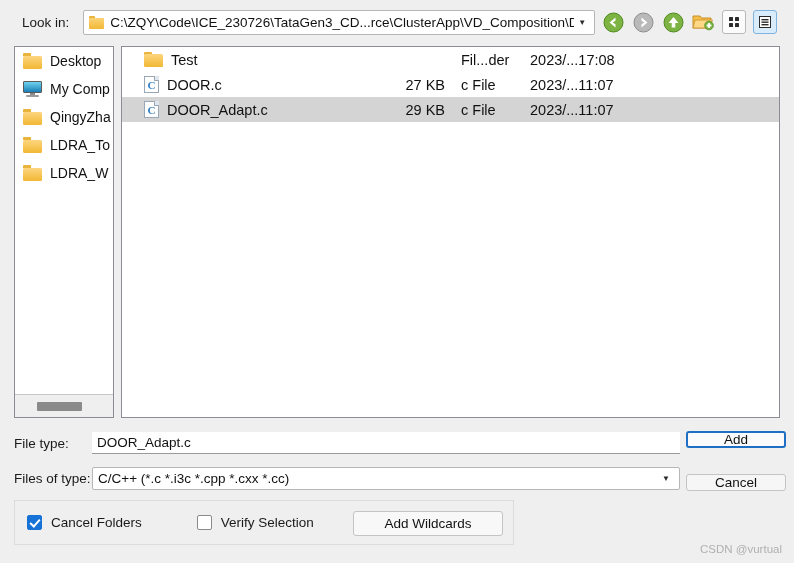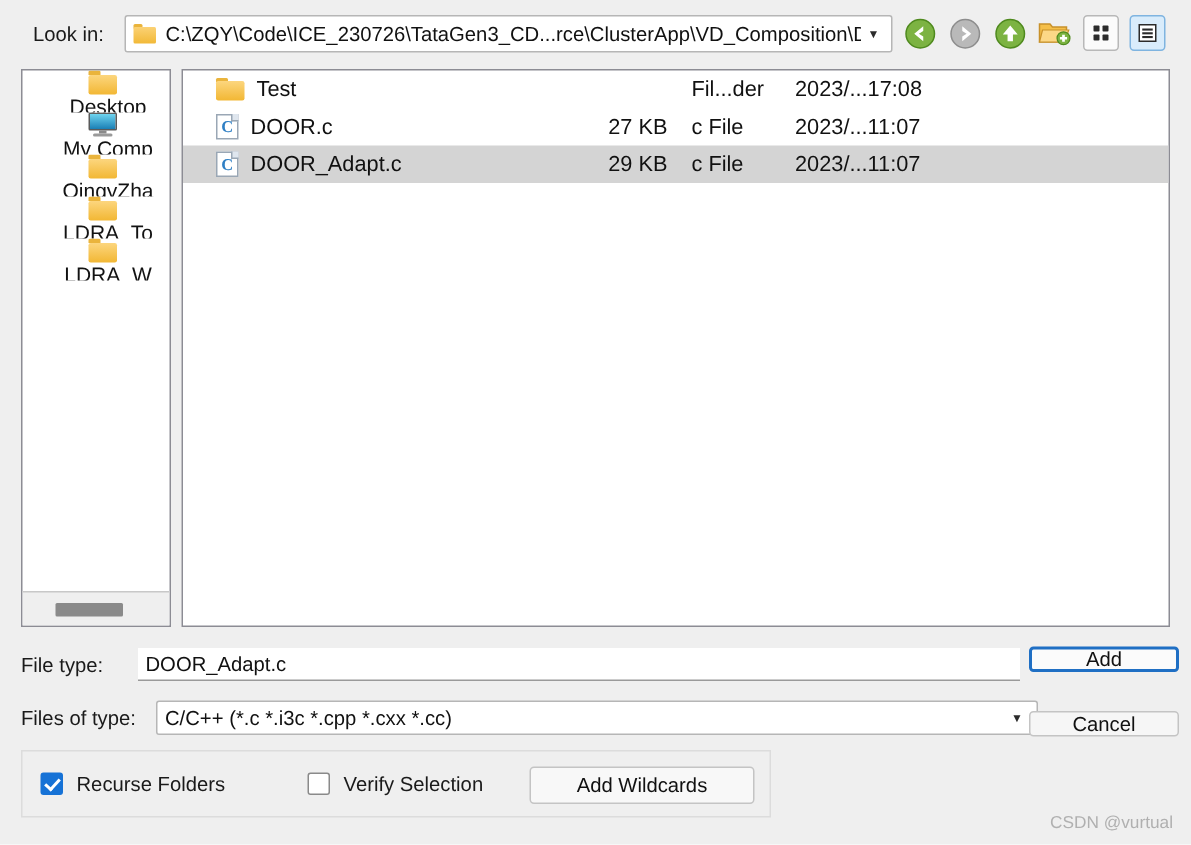--- a/index.html
+++ b/index.html
@@ -117,21 +117,20 @@
     box-sizing: border-box;
     overflow: hidden;
   }
   .place {
     height: 28px;
     display: flex;
     align-items: center;
     padding-left: 8px;
     white-space: nowrap;
     overflow: hidden;
-    flex-direction: column;
   }
   .place .plabel {
     font-size: 14px;
     color: #121212;
     margin-left: 8px;
     white-space: nowrap;
   }
   .folder-ico {
     width: 19px; height: 16px;
     position: relative;
@@ -323,21 +322,21 @@
     border-bottom: 1px solid #9a9a9a;
     box-sizing: border-box;
     display: flex;
     align-items: center;
     padding-left: 5px;
     font-size: 13.5px;
     color: #111;
   }
   .filetype-combo {
     position: absolute;
-    left: 104px; top: 467px;
+    left: 92px; top: 467px;
     width: 588px; height: 23px;
     background: #ffffff;
     border: 1px solid #b6b6b6;
     border-radius: 2px;
     box-sizing: border-box;
     display: flex;
     align-items: center;
     padding: 0 5px;
     font-size: 13.5px;
     color: #111;
@@ -569,21 +568,21 @@
 <div class="form-label lbl-filetype">Files of type:</div>
 <div class="filetype-combo">
   <span class="ft-text">C/C++ (*.c *.i3c *.cpp *.cxx *.cc)</span>
   <span class="combo-arrow">▼</span>
 </div>
 <div class="dlg-btn btn-cancel">Cancel</div>
 
 <div class="options">
   <div class="chk-wrap chk-recurse">
     <span class="chk-box checked"></span>
-    <span class="chk-label">Recurse Folders</span>
+    <span class="chk-label">Cancel Folders</span>
   </div>
   <div class="chk-wrap chk-verify">
     <span class="chk-box"></span>
     <span class="chk-label">Verify Selection</span>
   </div>
   <div class="btn-wildcards">Add Wildcards</div>
 </div>
 
 <div class="watermark">CSDN @vurtual</div>
 

